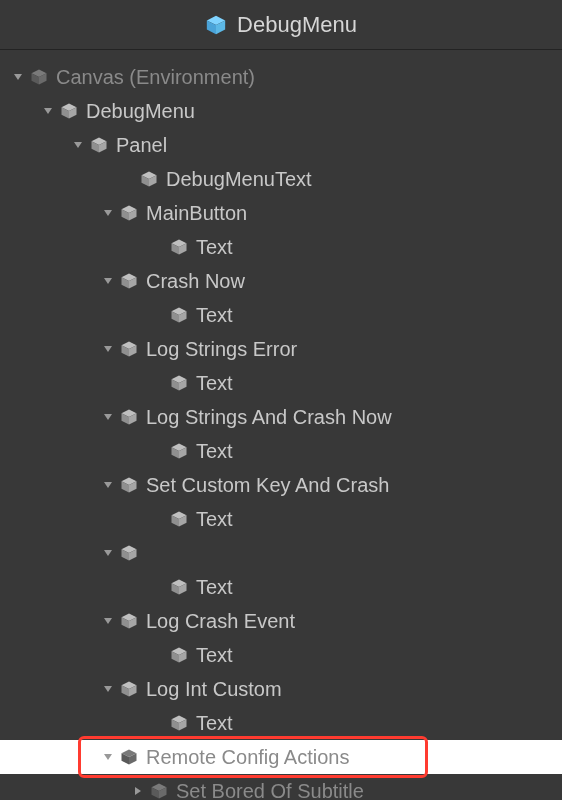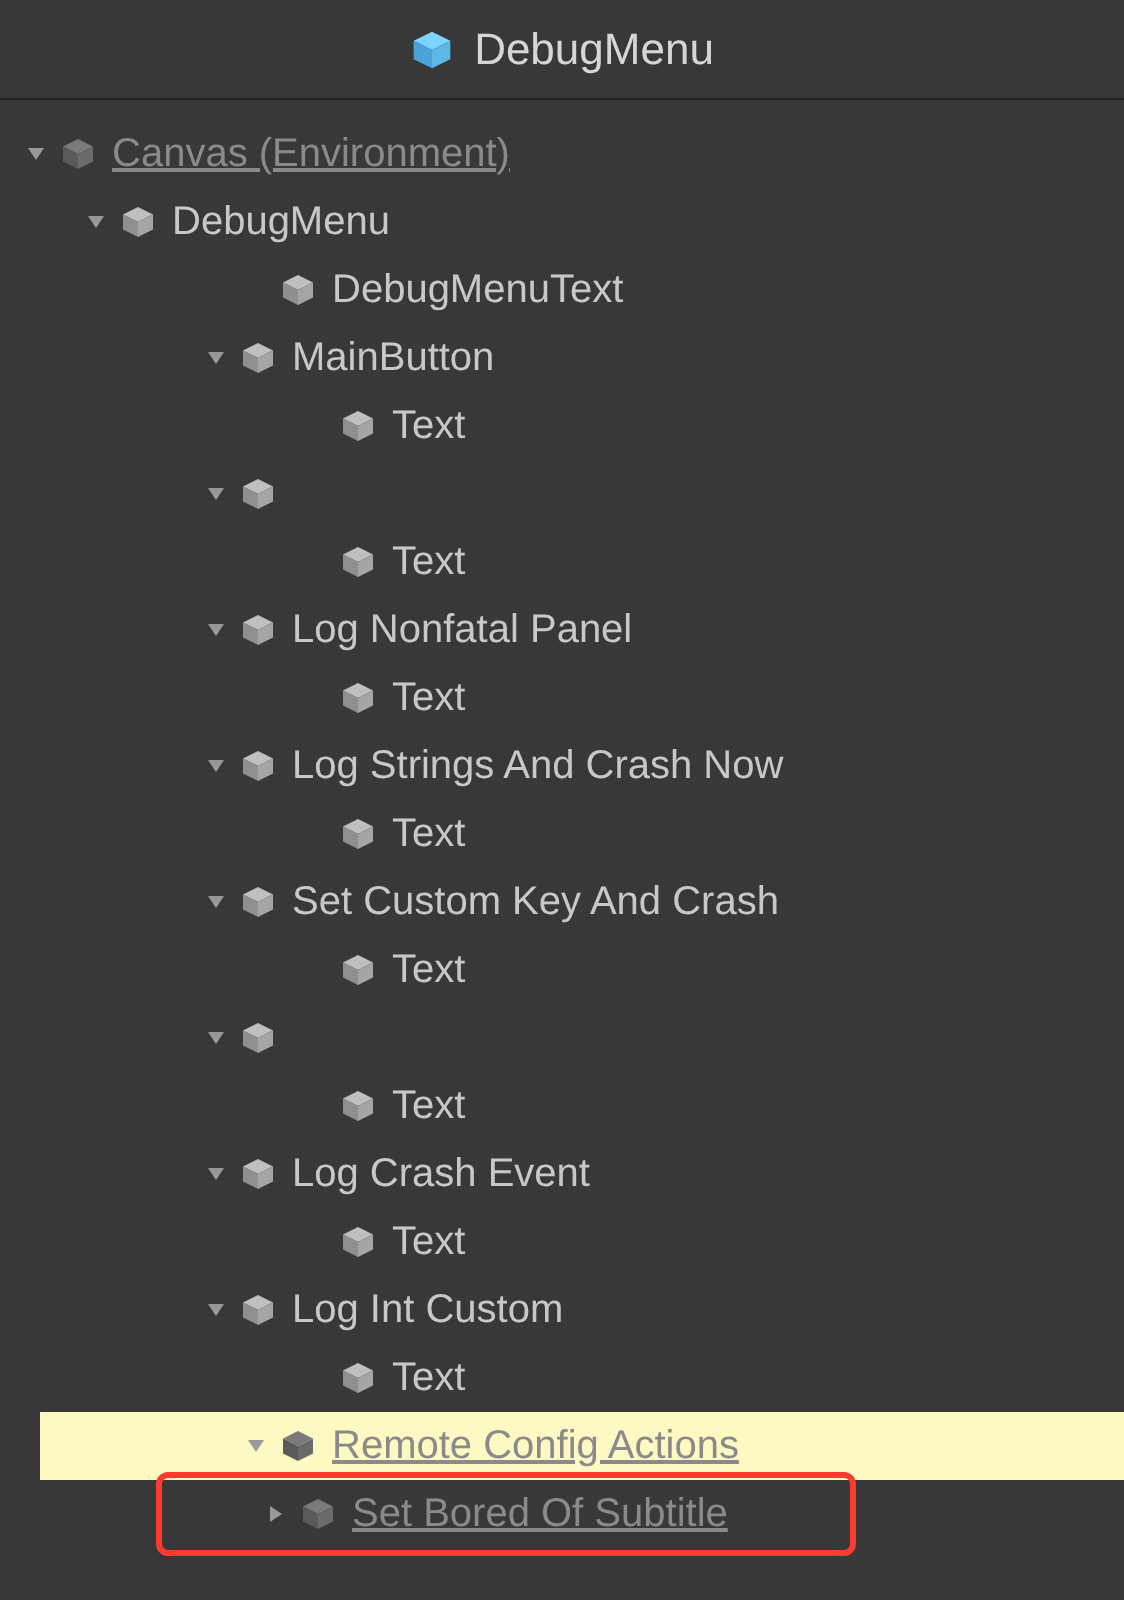--- a/index.html
+++ b/index.html
@@ -27,25 +27,24 @@
     position: relative;
   }
   .row {
     display: flex;
     align-items: center;
     height: 34px;
     font-size: 20px;
     color: #c8c8c8;
     white-space: nowrap;
   }
-  .row.dim { color: #8a8a8a; text-decoration: underline; }
+  .row.dim { color: #8a8a8a; }
   .row.selected {
-    background: #fef9c3;
+    background: #ffffff;
     color: #8a8a8a;
-    margin-left: 20px;
   }
   .arrow {
     width: 16px;
     display: inline-flex;
     justify-content: center;
     align-items: center;
     margin-right: 2px;
     color: #999;
     flex-shrink: 0;
   }
@@ -107,20 +106,36 @@
       <span class="cube">
         <svg width="20" height="20" viewBox="0 0 24 24">
     <polygon points="12,3 21,7.5 12,12 3,7.5" fill="#bfbfbf"></polygon>
     <polygon points="3,7.5 12,12 12,21 3,16.5" fill="#8f8f8f"></polygon>
     <polygon points="21,7.5 12,12 12,21 21,16.5" fill="#a5a5a5"></polygon>
   </svg>
       </span>
       <span>DebugMenu</span>
     </div>
     <div class="row">
+      <span class="indent" style="width: 70px;"></span>
+      <span class="arrow">
+        <svg width="12" height="12" viewBox="0 0 12 12">
+          <polygon points="2,3 10,3 6,9" fill="#999"></polygon>
+        </svg>
+      </span>
+      <span class="cube">
+        <svg width="20" height="20" viewBox="0 0 24 24">
+    <polygon points="12,3 21,7.5 12,12 3,7.5" fill="#bfbfbf"></polygon>
+    <polygon points="3,7.5 12,12 12,21 3,16.5" fill="#8f8f8f"></polygon>
+    <polygon points="21,7.5 12,12 12,21 21,16.5" fill="#a5a5a5"></polygon>
+  </svg>
+      </span>
+      <span>Panel</span>
+    </div>
+    <div class="row">
       <span class="indent" style="width: 120px;"></span>
       <span class="arrow"></span>
       <span class="cube">
         <svg width="20" height="20" viewBox="0 0 24 24">
     <polygon points="12,3 21,7.5 12,12 3,7.5" fill="#bfbfbf"></polygon>
     <polygon points="3,7.5 12,12 12,21 3,16.5" fill="#8f8f8f"></polygon>
     <polygon points="21,7.5 12,12 12,21 21,16.5" fill="#a5a5a5"></polygon>
   </svg>
       </span>
       <span>DebugMenuText</span>
@@ -160,48 +175,49 @@
           <polygon points="2,3 10,3 6,9" fill="#999"></polygon>
         </svg>
       </span>
       <span class="cube">
         <svg width="20" height="20" viewBox="0 0 24 24">
     <polygon points="12,3 21,7.5 12,12 3,7.5" fill="#bfbfbf"></polygon>
     <polygon points="3,7.5 12,12 12,21 3,16.5" fill="#8f8f8f"></polygon>
     <polygon points="21,7.5 12,12 12,21 21,16.5" fill="#a5a5a5"></polygon>
   </svg>
       </span>
-    </div>
-    <div class="row">
-      <span class="indent" style="width: 150px;"></span>
-      <span class="arrow"></span>
-      <span class="cube">
-        <svg width="20" height="20" viewBox="0 0 24 24">
-    <polygon points="12,3 21,7.5 12,12 3,7.5" fill="#bfbfbf"></polygon>
-    <polygon points="3,7.5 12,12 12,21 3,16.5" fill="#8f8f8f"></polygon>
-    <polygon points="21,7.5 12,12 12,21 21,16.5" fill="#a5a5a5"></polygon>
-  </svg>
-      </span>
-      <span>Text</span>
-    </div>
-    <div class="row">
-      <span class="indent" style="width: 100px;"></span>
-      <span class="arrow">
-        <svg width="12" height="12" viewBox="0 0 12 12">
-          <polygon points="2,3 10,3 6,9" fill="#999"></polygon>
-        </svg>
-      </span>
-      <span class="cube">
-        <svg width="20" height="20" viewBox="0 0 24 24">
-    <polygon points="12,3 21,7.5 12,12 3,7.5" fill="#bfbfbf"></polygon>
-    <polygon points="3,7.5 12,12 12,21 3,16.5" fill="#8f8f8f"></polygon>
-    <polygon points="21,7.5 12,12 12,21 21,16.5" fill="#a5a5a5"></polygon>
-  </svg>
-      </span>
-      <span>Log Nonfatal Panel</span>
+      <span>Crash Now</span>
+    </div>
+    <div class="row">
+      <span class="indent" style="width: 150px;"></span>
+      <span class="arrow"></span>
+      <span class="cube">
+        <svg width="20" height="20" viewBox="0 0 24 24">
+    <polygon points="12,3 21,7.5 12,12 3,7.5" fill="#bfbfbf"></polygon>
+    <polygon points="3,7.5 12,12 12,21 3,16.5" fill="#8f8f8f"></polygon>
+    <polygon points="21,7.5 12,12 12,21 21,16.5" fill="#a5a5a5"></polygon>
+  </svg>
+      </span>
+      <span>Text</span>
+    </div>
+    <div class="row">
+      <span class="indent" style="width: 100px;"></span>
+      <span class="arrow">
+        <svg width="12" height="12" viewBox="0 0 12 12">
+          <polygon points="2,3 10,3 6,9" fill="#999"></polygon>
+        </svg>
+      </span>
+      <span class="cube">
+        <svg width="20" height="20" viewBox="0 0 24 24">
+    <polygon points="12,3 21,7.5 12,12 3,7.5" fill="#bfbfbf"></polygon>
+    <polygon points="3,7.5 12,12 12,21 3,16.5" fill="#8f8f8f"></polygon>
+    <polygon points="21,7.5 12,12 12,21 21,16.5" fill="#a5a5a5"></polygon>
+  </svg>
+      </span>
+      <span>Log Strings Error</span>
     </div>
     <div class="row">
       <span class="indent" style="width: 150px;"></span>
       <span class="arrow"></span>
       <span class="cube">
         <svg width="20" height="20" viewBox="0 0 24 24">
     <polygon points="12,3 21,7.5 12,12 3,7.5" fill="#bfbfbf"></polygon>
     <polygon points="3,7.5 12,12 12,21 3,16.5" fill="#8f8f8f"></polygon>
     <polygon points="21,7.5 12,12 12,21 21,16.5" fill="#a5a5a5"></polygon>
   </svg>

